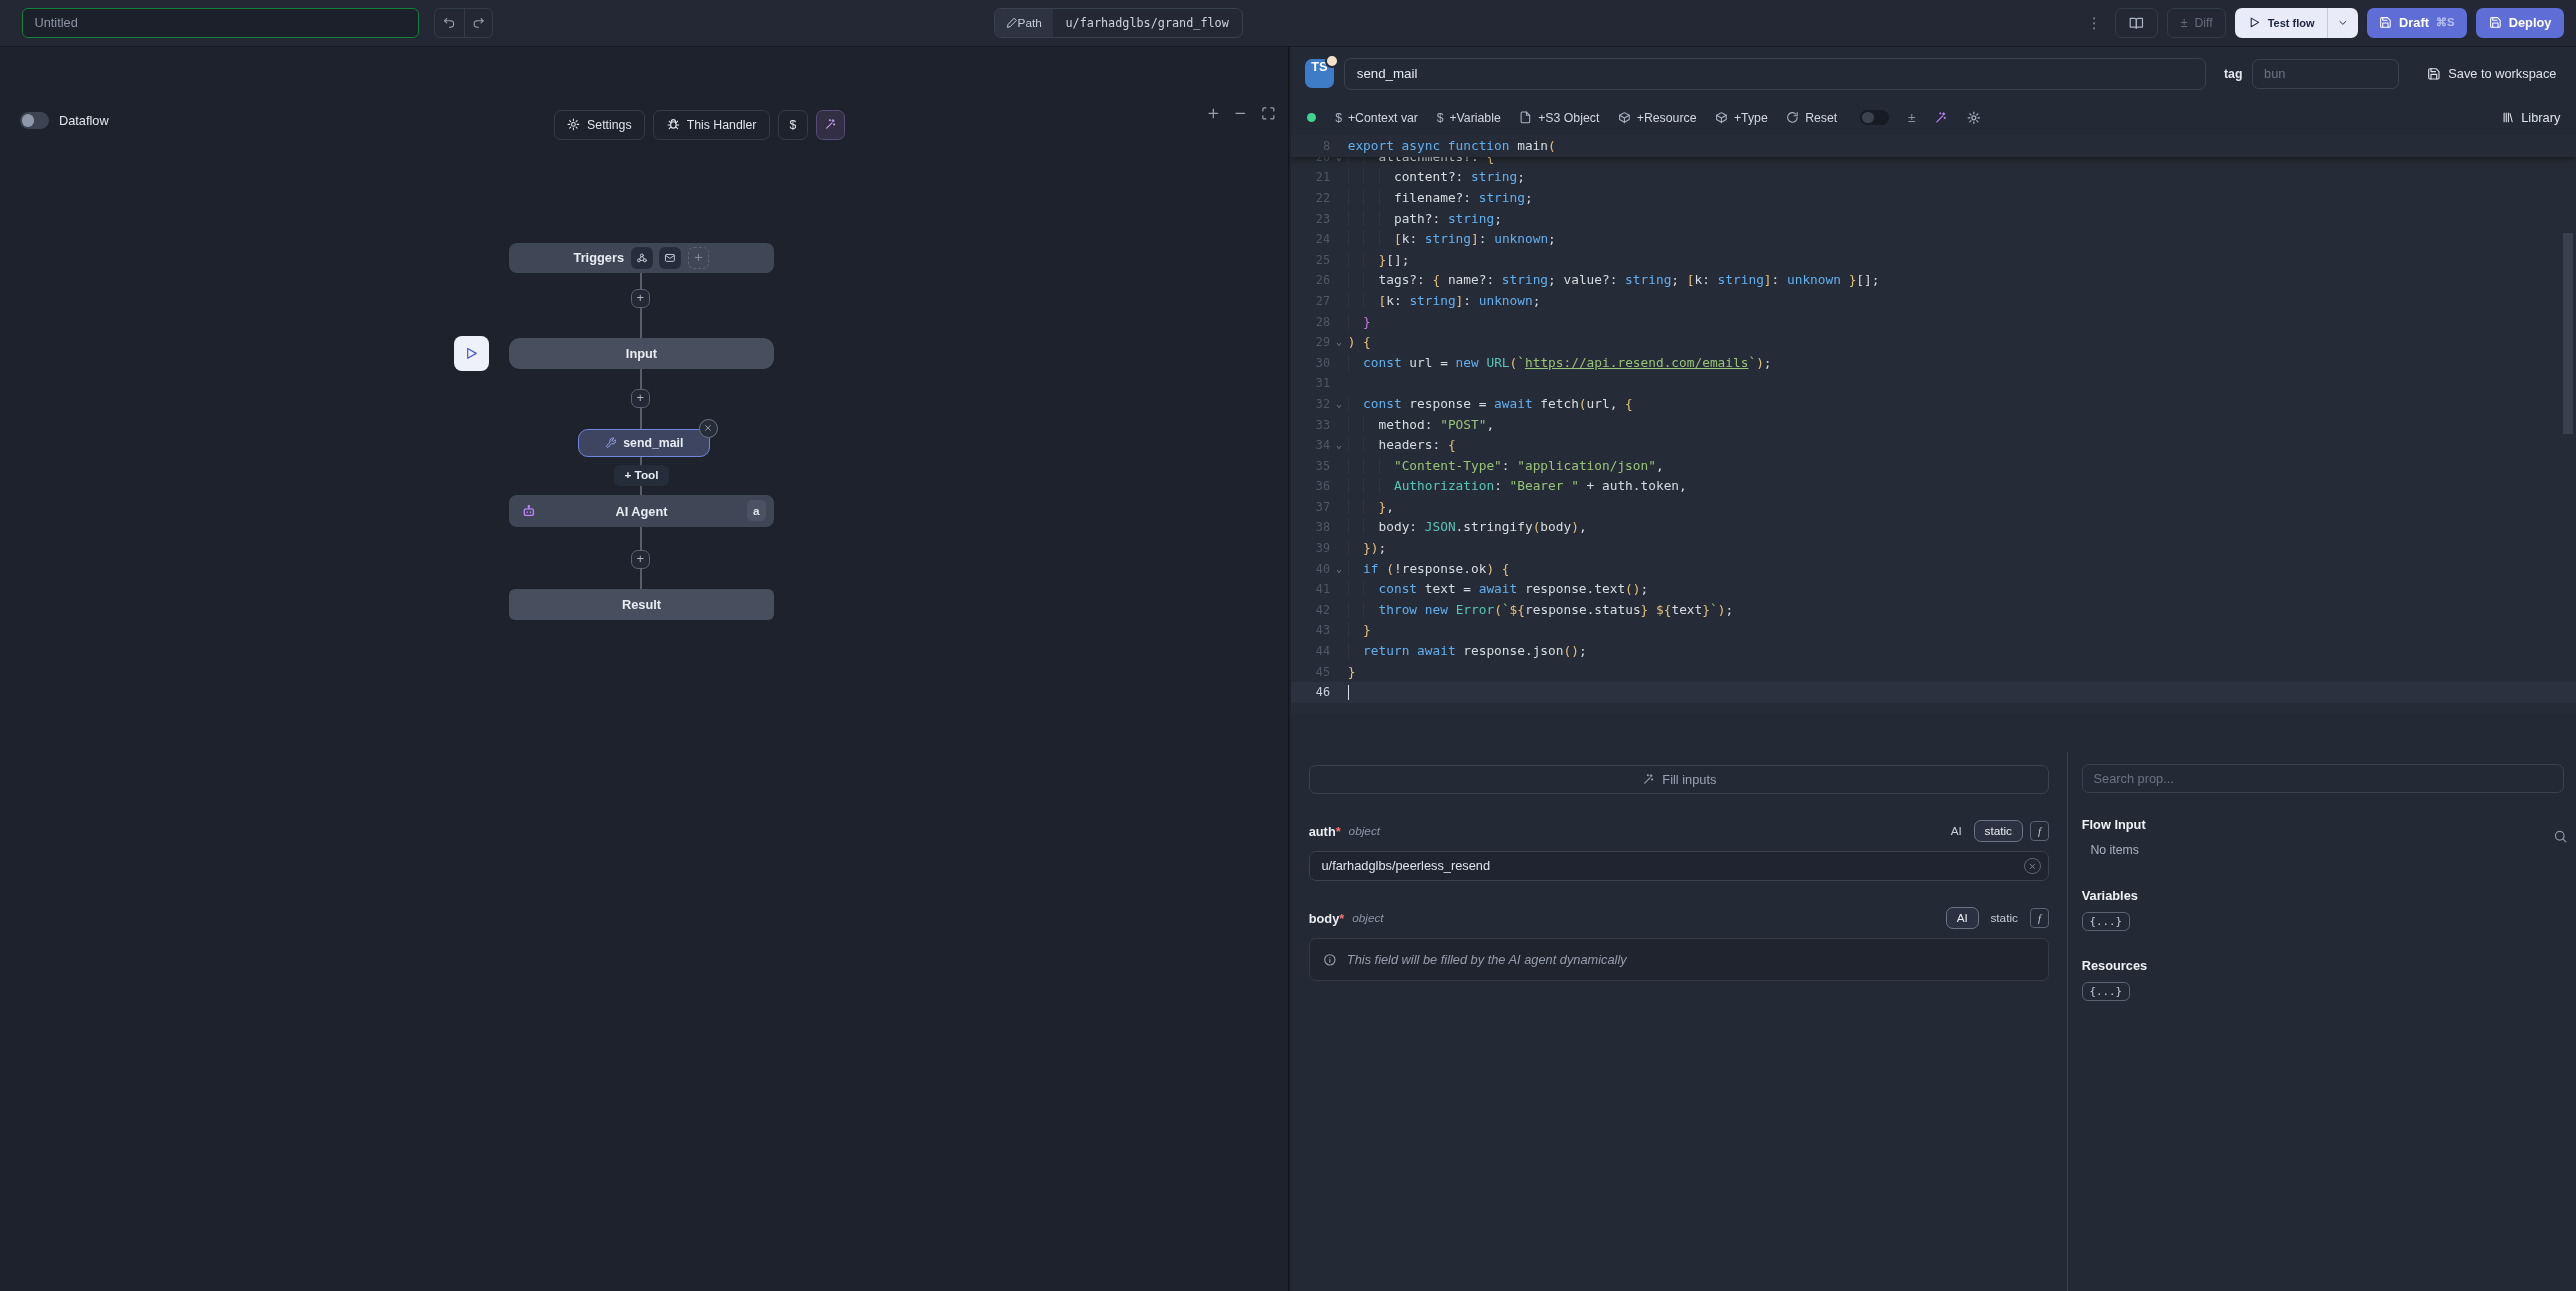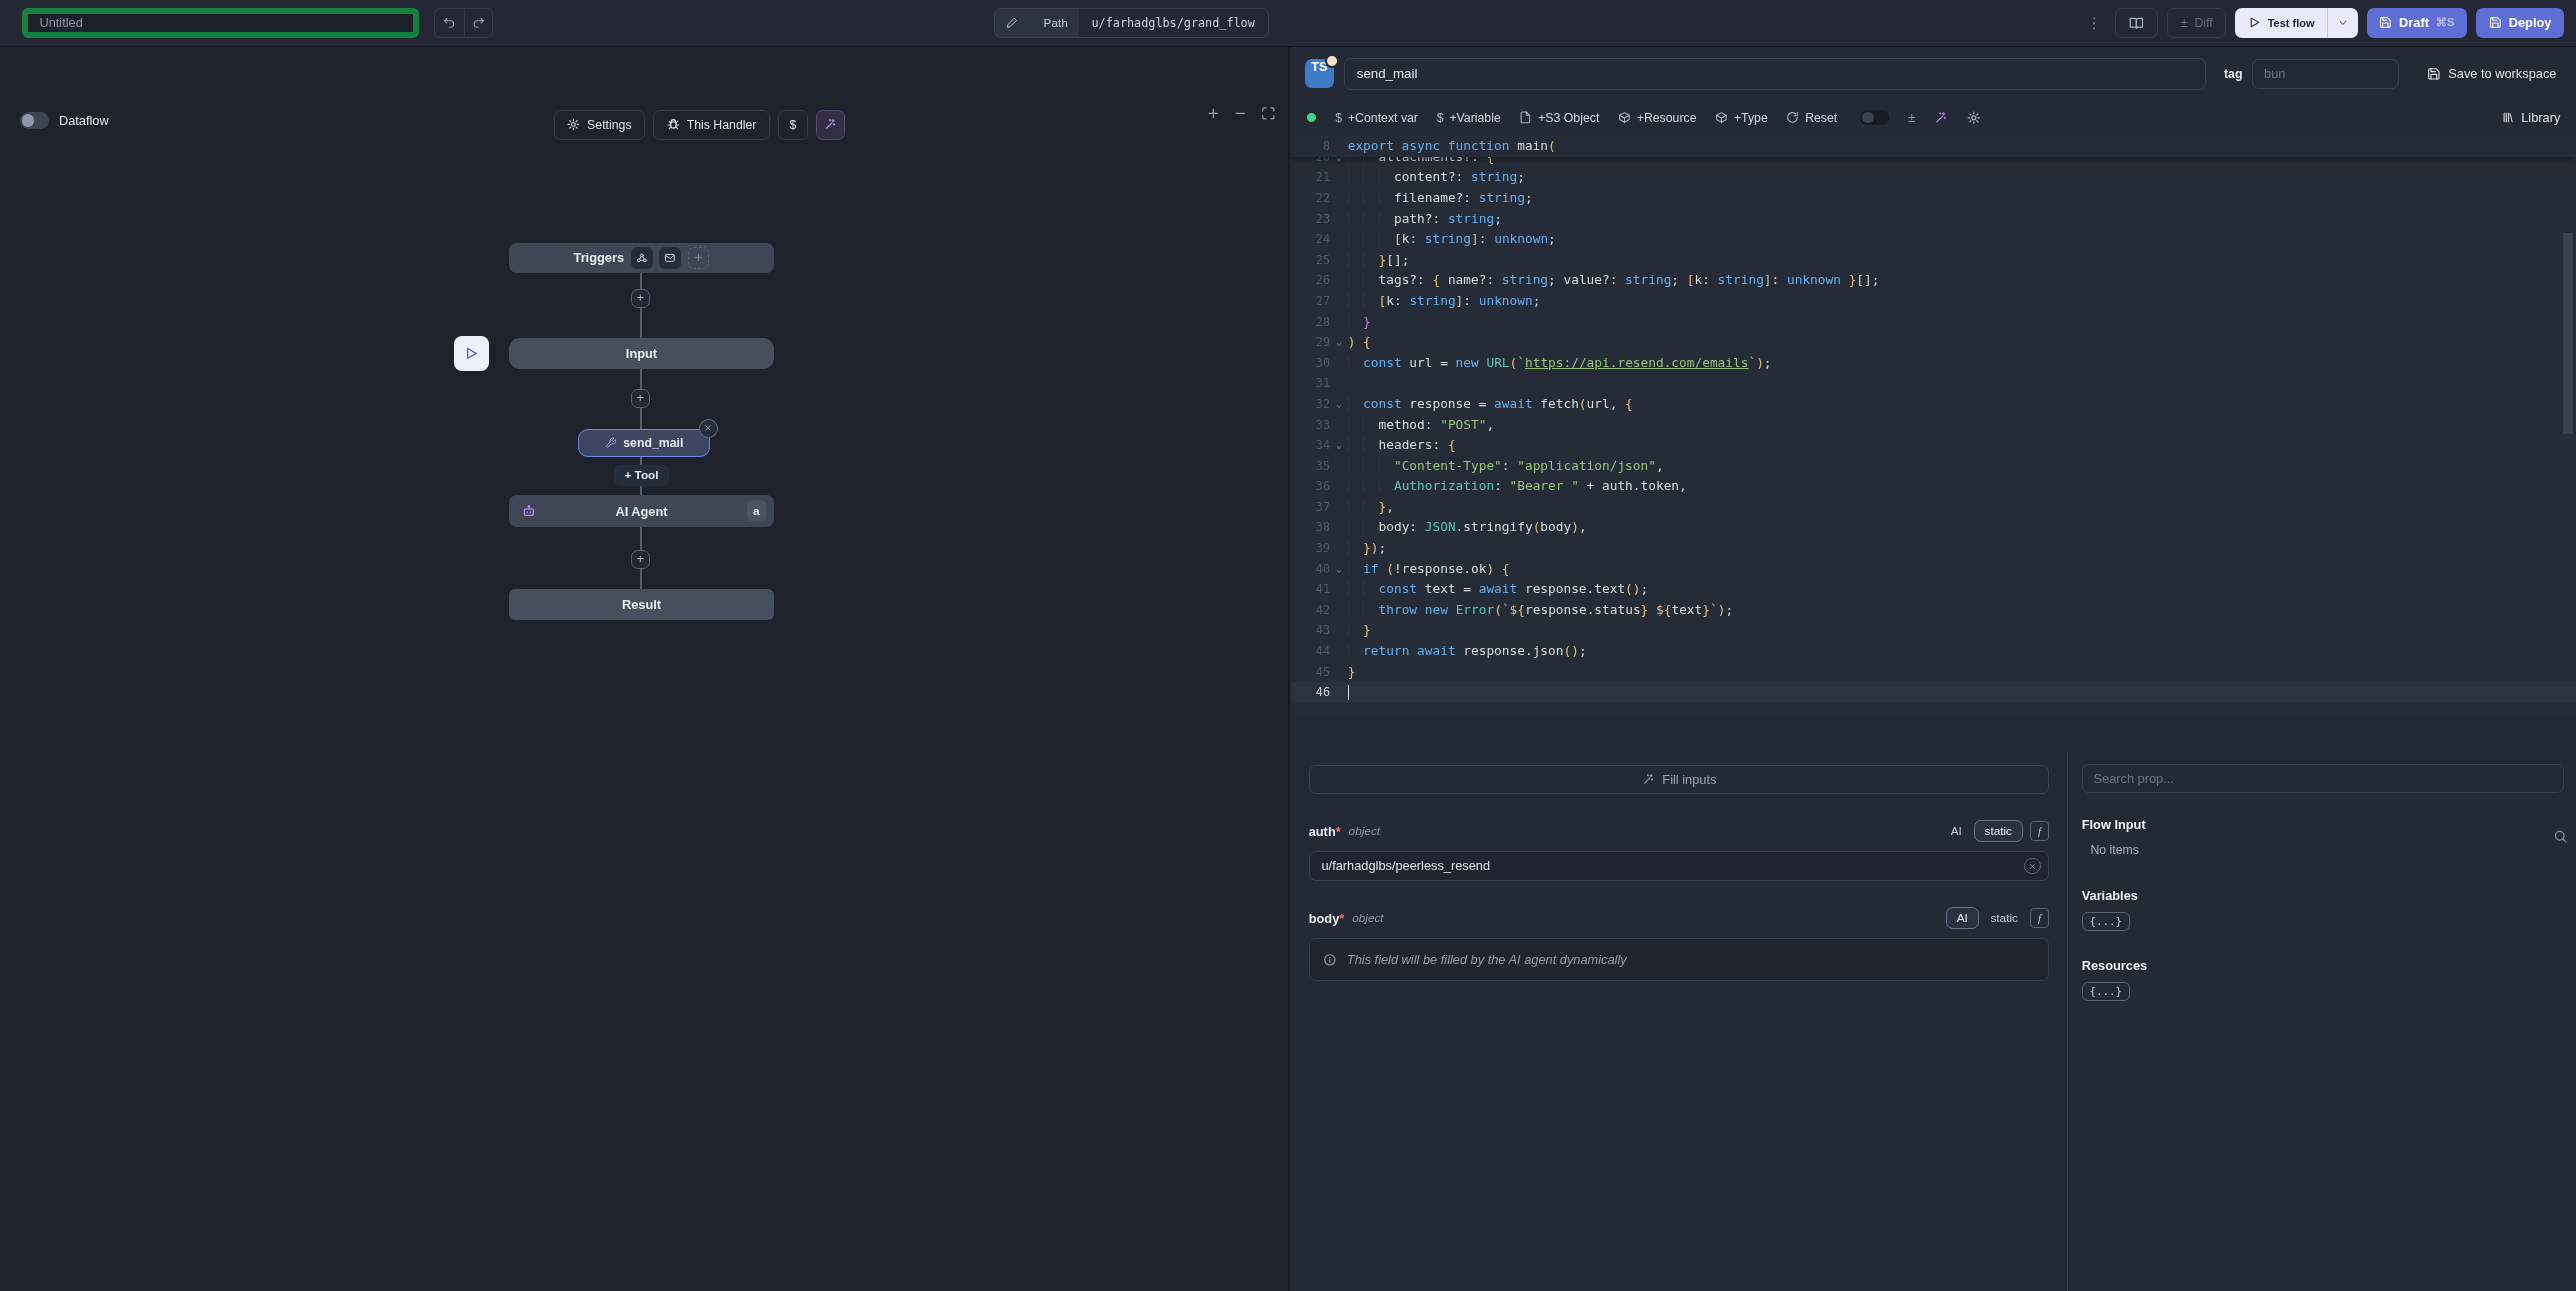--- a/index.html
+++ b/index.html
@@ -3,27 +3,27 @@
 <meta charset="utf-8">
 <style>
   * { margin:0; padding:0; box-sizing:border-box; }
   html,body { width:2576px; height:1291px; background:#1d222c; font-family:"Liberation Sans", sans-serif; overflow:hidden; }
   .mono { font-family:"DejaVu Sans Mono", monospace; }
   svg { display:block; }
   .ic { stroke:currentColor; fill:none; stroke-width:2; stroke-linecap:round; stroke-linejoin:round; }
 
   
   .topbar { position:absolute; left:0; top:0; width:2576px; height:47px; background:#232834; border-bottom:1px solid #141923; z-index:20; }
-  .untitled { position:absolute; left:21.6px; top:7.9px; width:397px; height:30px; background:#1b202b; border:6px solid #15803d; border-radius:5.9px; color:#eab308; font-size:12.8px; padding:0 11.8px; outline:none; }
+  .untitled { position:absolute; left:21.6px; top:7.9px; width:397px; height:30px; background:#1b202b; border:1px solid #15803d; border-radius:5.9px; color:#eab308; font-size:12.8px; padding:0 11.8px; outline:none; }
   .untitled::placeholder { color:#8b94a5; }
   .histgrp { position:absolute; left:434px; top:7.9px; height:30px; display:flex; border:1px solid #343b49; border-radius:5.9px; overflow:hidden; }
   .histbtn { width:28.5px; height:100%; display:flex; align-items:center; justify-content:center; color:#9aa3b2; background:transparent; }
   .histbtn + .histbtn { border-left:1px solid #343b49; }
   .pathchip { position:absolute; left:994px; top:7.9px; height:30px; display:flex; align-items:center; border:1px solid #3a4150; border-radius:6.9px; overflow:hidden; }
-  .pathseg { display:flex; align-items:center; gap:26px; height:100%; padding:0 10.8px; background:#2d3340; color:#c6ccd8; font-size:11.8px; }
+  .pathseg { display:flex; align-items:center; gap:0; height:100%; padding:0 10.8px; background:#2d3340; color:#c6ccd8; font-size:11.8px; }
   .pathval { padding:0 12.8px; color:#cdd3dd; font-size:11.8px; }
   .tb-right { position:absolute; right:11.8px; top:7.9px; height:30px; display:flex; align-items:center; gap:8.8px; }
   .kebab { color:#8b94a5; font-size:14.7px; letter-spacing:1px; padding:0 3.9px; }
   .btn-ghost { display:flex; align-items:center; justify-content:center; gap:6.9px; height:30px; border:1px solid #343b49; border-radius:6.9px; color:#aab2c0; font-size:12.3px; padding:0 12.8px; background:transparent; }
   .btn-dim { color:#646c7c; }
   .btn-test { display:flex; align-items:stretch; height:30px; background:#e9ecf8; border-radius:6.9px; color:#20263f; overflow:hidden; }
   .btn-test .main { display:flex; align-items:center; gap:6.9px; padding:0 12.8px; font-size:11px; font-weight:700; }
   .btn-test .chev { display:flex; align-items:center; padding:0 8.8px; border-left:1px solid #c3c9de; }
   .btn-solid { display:flex; align-items:center; gap:6.9px; height:30px; background:#5e6ed6; border-radius:6.9px; color:#fff; font-size:12.8px; font-weight:700; padding:0 12.8px; }
   .kbd { color:rgba(255,255,255,.55); font-weight:600; font-size:11.3px; }

